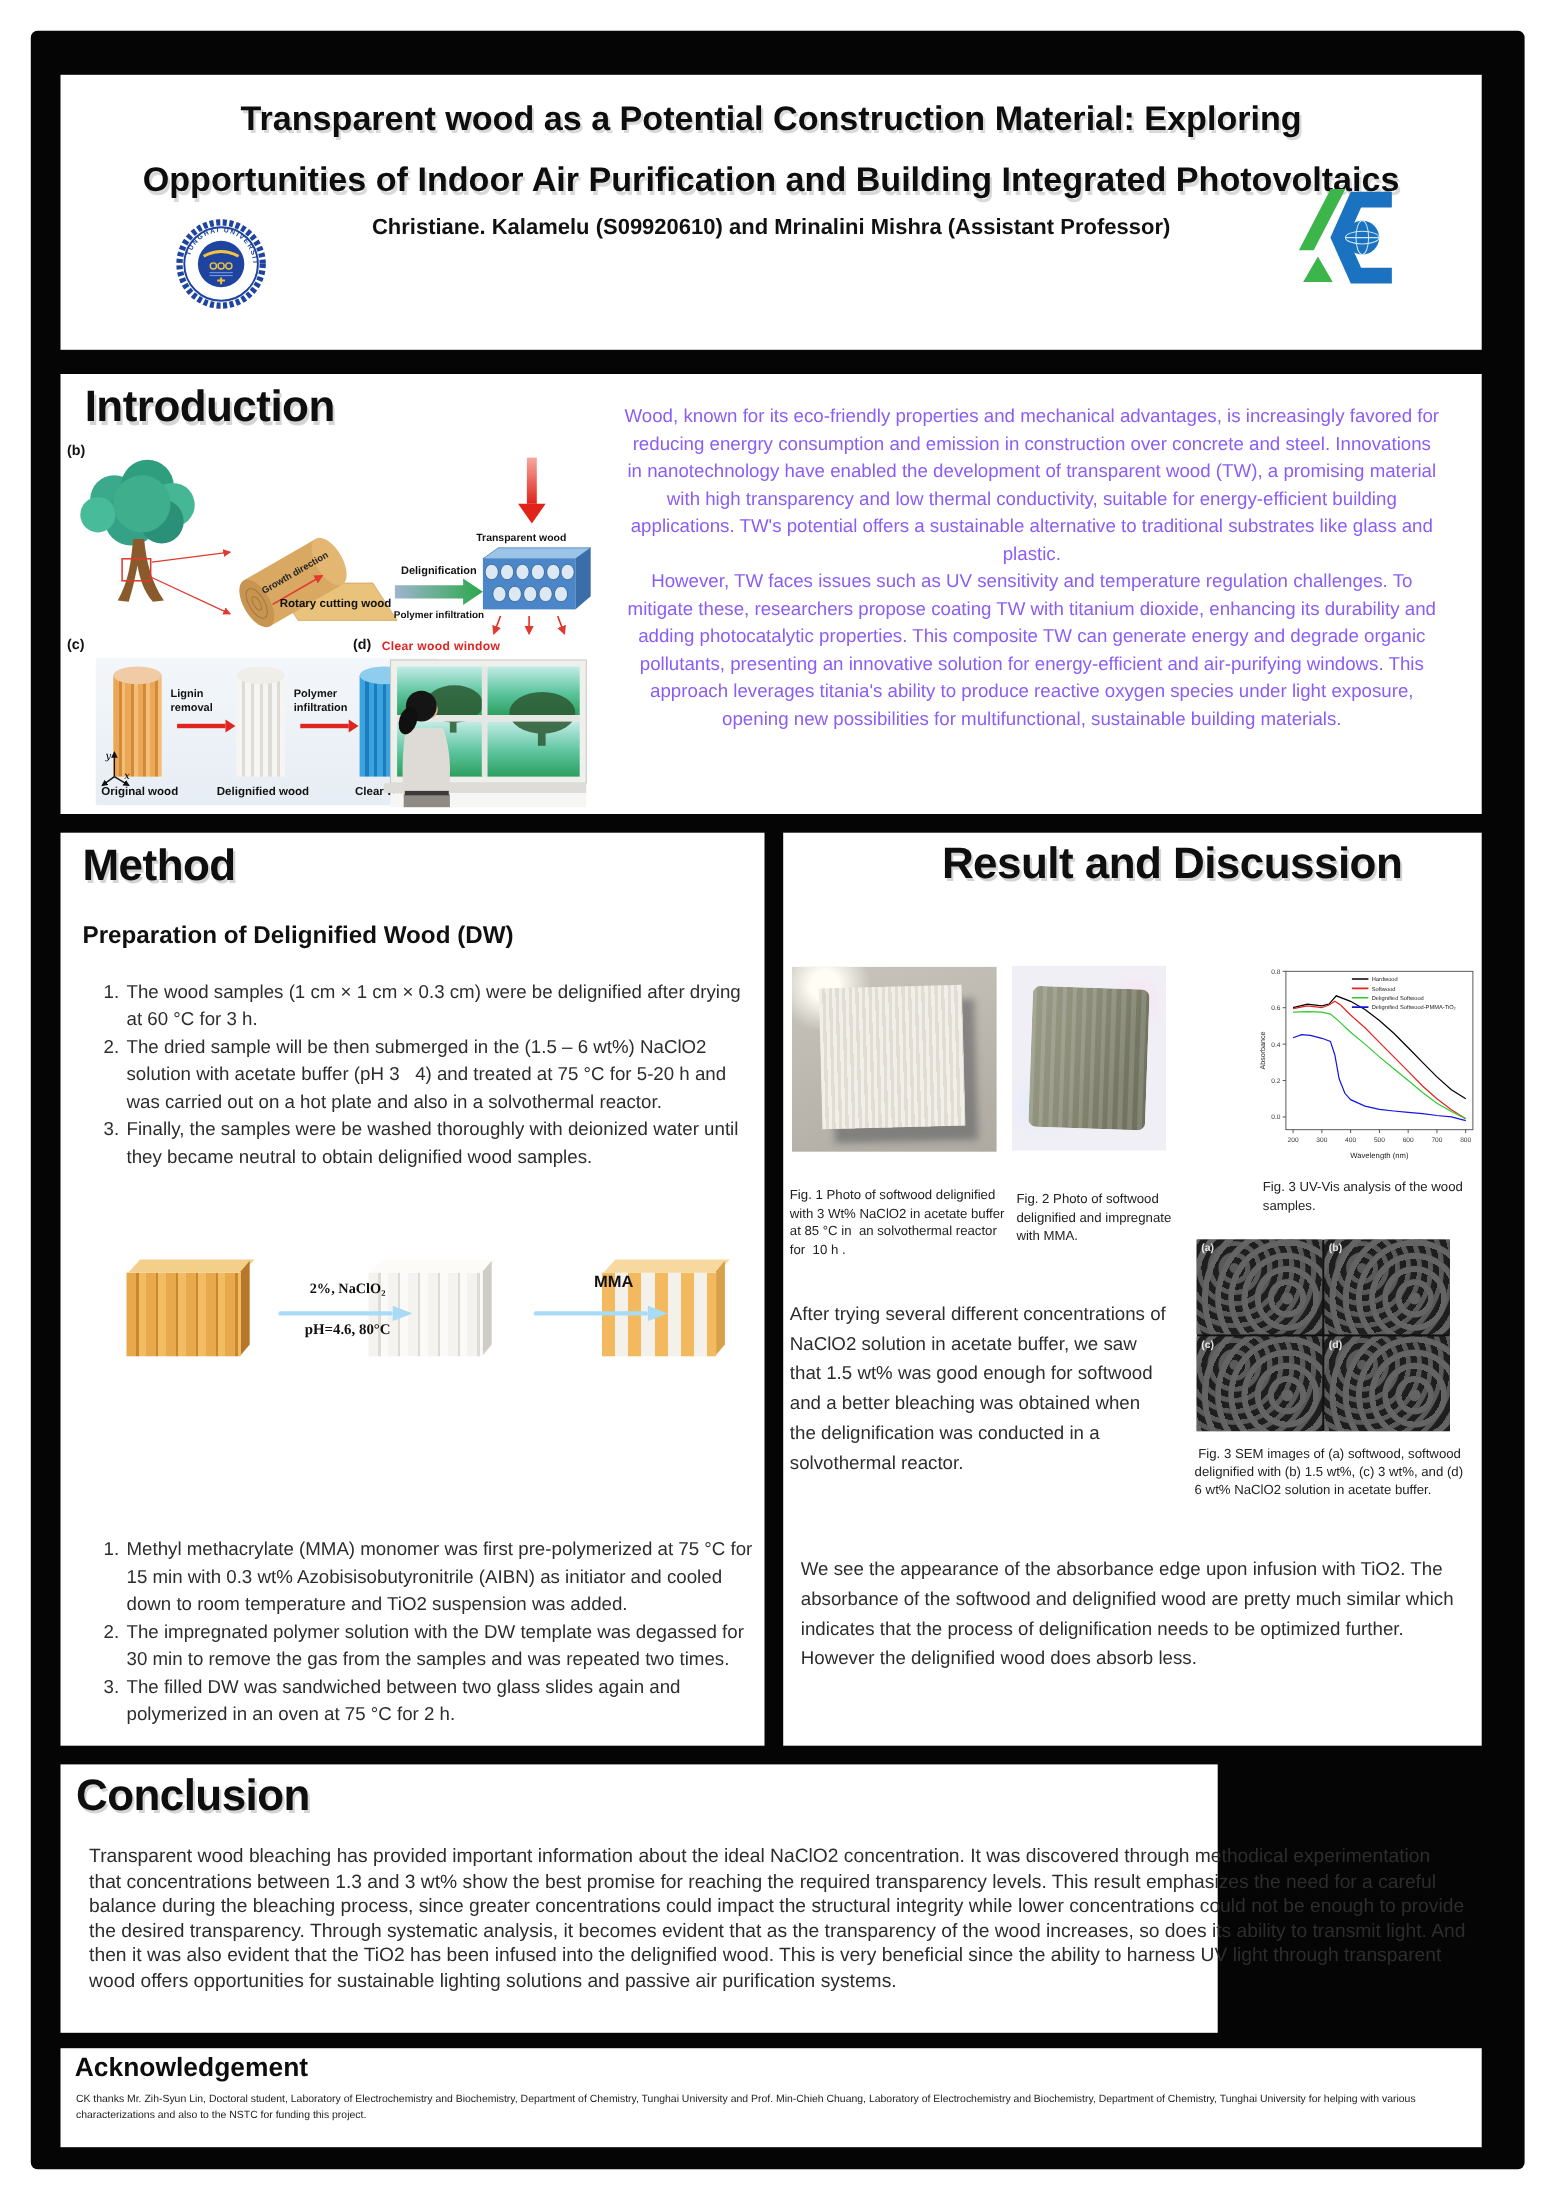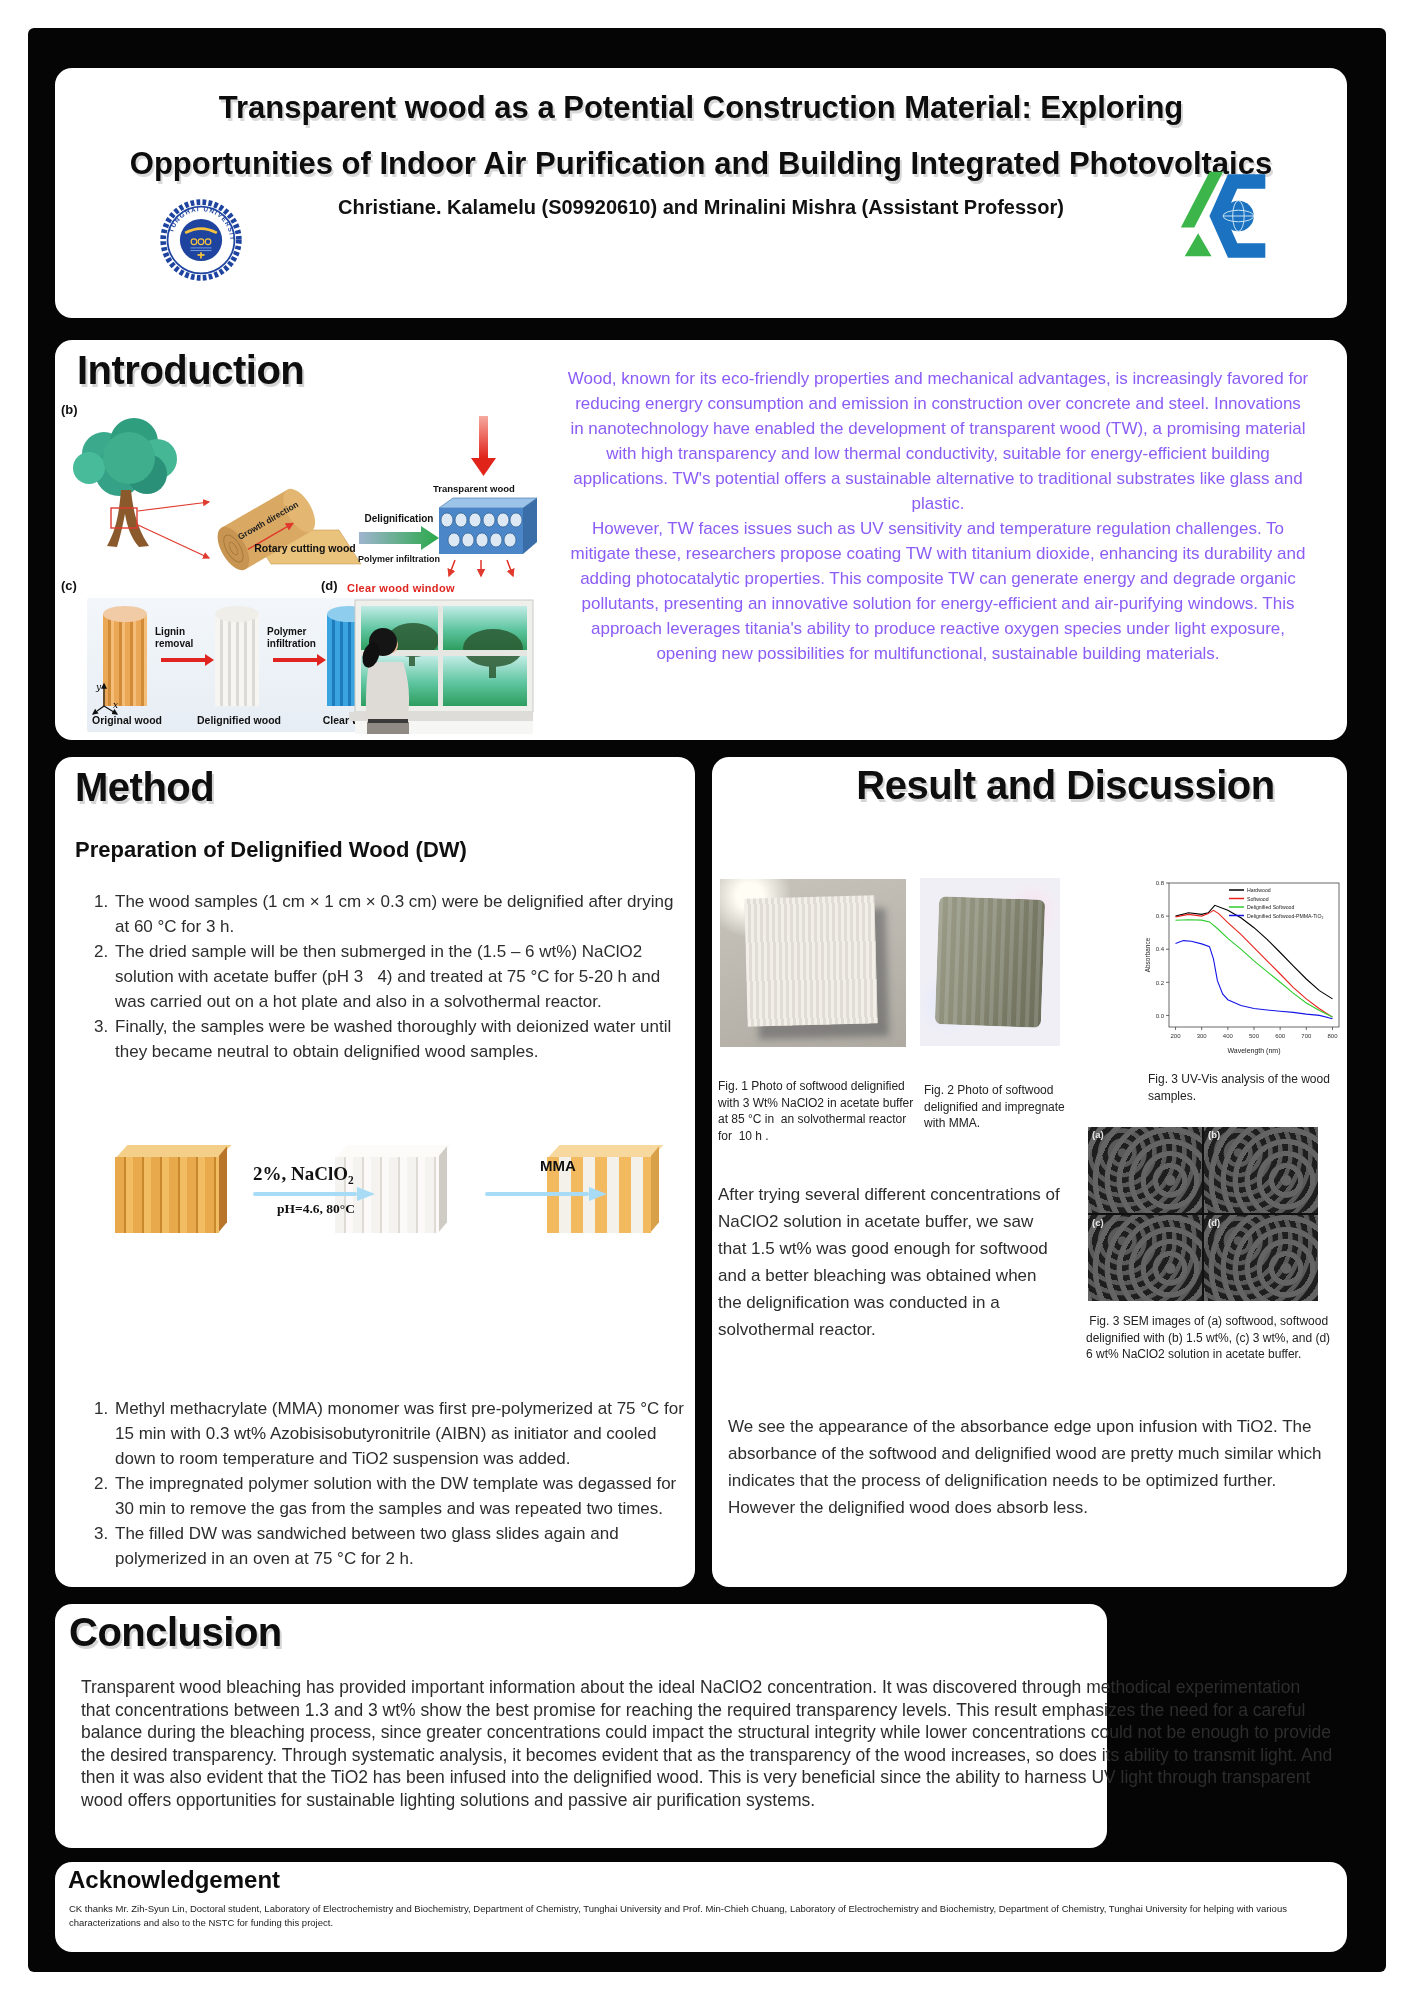--- a/index.html
+++ b/index.html
@@ -1,20 +1,20 @@
 <!DOCTYPE html>
 <html><head>
 <meta charset="utf-8">
 <style>
   html,body{margin:0;padding:0;}
   body{width:1414px;height:2000px;position:relative;background:#ffffff;
        font-family:"Liberation Sans","DejaVu Sans",sans-serif;color:#222;}
   .poster{position:absolute;left:28px;top:28px;width:1358px;height:1944px;
           background:#050505;border-radius:6px;}
-  .panel{position:absolute;background:#ffffff;border-radius:17px;}
+  .panel{position:absolute;background:#ffffff;}
 
   
   .header{left:27px;top:40px;width:1292px;height:250px;}
   .title{max-width:1170px;margin:0 auto;padding-top:12px;text-align:center;
          font-size:31px;line-height:56px;font-weight:800;color:#0d0d0d;
          text-shadow:2px 3px 0 rgba(130,130,130,.30);}
   .authors{text-align:center;font-size:20px;font-weight:700;color:#111;margin-top:4px;}
   .seal{position:absolute;left:102px;top:128px;width:88px;height:88px;}
   .hclogo{position:absolute;left:1122px;top:100px;width:96px;height:96px;}
 
@@ -70,22 +70,22 @@
                    transform:skewX(-42deg);}
   .block3d::after{content:'';position:absolute;right:-8px;top:-6px;width:8px;height:100%;
                   transform:skewY(-50deg);}
   .b-orange{background:repeating-linear-gradient(90deg,#e7a94c 0 9px,#c9872e 9px 11px,#f2bc63 11px 18px);}
   .b-orange::before{background:#f4cf8a;} .b-orange::after{background:#b8762a;}
   .b-white{background:repeating-linear-gradient(90deg,#f4f3f0 0 9px,#dedbd5 9px 11px,#fbfaf8 11px 18px);}
   .b-white::before{background:#fcfbf8;} .b-white::after{background:#cfccc5;}
   .b-stripe{background:repeating-linear-gradient(90deg,#f2b95e 0 12px,#f3f1ea 12px 24px);}
   .b-stripe::before{background:#f7d9a0;} .b-stripe::after{background:#d9a04a;}
   .md-arrow{position:absolute;top:52px;width:122px;height:14px;}
-  .md-t1{position:absolute;left:168px;top:28px;width:126px;
-         font-family:"Liberation Serif","DejaVu Serif",serif;font-weight:700;font-size:19px;color:#111;}
+  .md-t1{position:absolute;left:168px;top:28px;width:126px;text-align:center;
+         font-family:"Liberation Serif","DejaVu Serif",serif;font-weight:700;font-size:13px;color:#111;}
   .md-t2{position:absolute;left:168px;top:66px;width:126px;text-align:center;
          font-family:"Liberation Serif","DejaVu Serif",serif;font-weight:700;font-size:13.5px;color:#111;}
   .md-t3{position:absolute;left:428px;top:22px;width:90px;text-align:center;
          font-weight:800;font-size:15px;color:#111;}
 
   
   .result{left:684px;top:729px;width:635px;height:830px;}
   .result .h-sec{position:absolute;left:0;top:6px;width:100%;text-align:center;padding-left:36px;}
   .photo1{position:absolute;left:8px;top:122px;width:186px;height:168px;
           background:radial-gradient(circle at 16% 10%,#fffdf4 0 13px,rgba(255,255,255,0) 42px),

